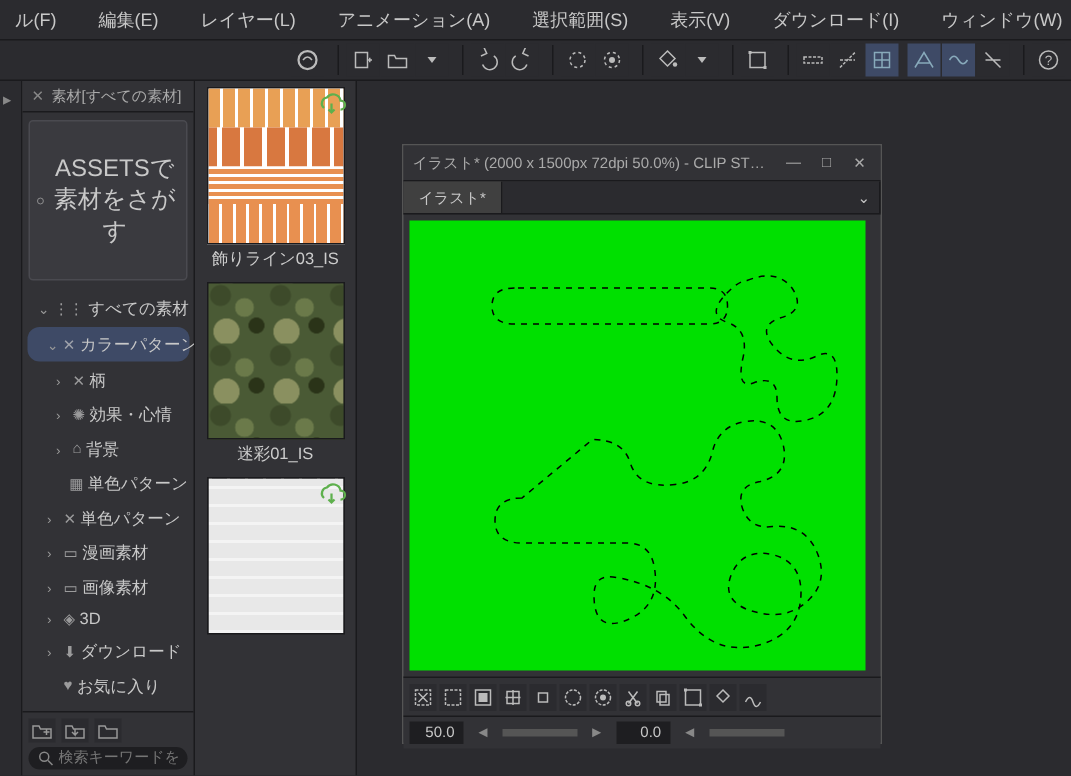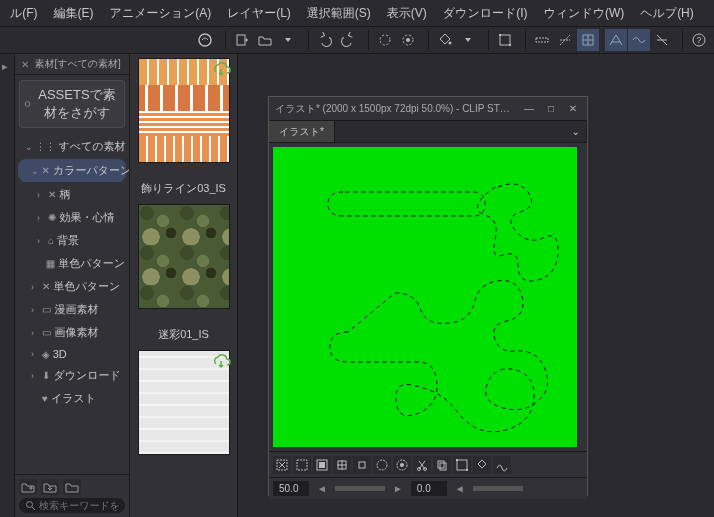--- a/index.html
+++ b/index.html
@@ -1,46 +1,46 @@
 <!DOCTYPE html>
 <html><head>
 <meta charset="utf-8">
 <style>
 *{box-sizing:border-box;margin:0;padding:0;font-family:"Meiryo","Hiragino Sans",sans-serif;user-select:none}
 body{background:#2b2b2f;color:#c8c8c8;font-size:11px;width:714px;height:517px;overflow:hidden;position:relative}
-.menubar{display:flex;background:#2b2b2f;height:26px;align-items:flex-end;padding:0 2px;gap:0}
+.menubar{display:flex;background:#2b2b2f;height:26px;align-items:flex-end;padding:0 2px;gap:12px}
 .menubar span{padding:4px 8px;cursor:pointer;font-size:12px;white-space:nowrap}
 .toolbar{display:flex;height:28px;align-items:center;padding:2px 4px;background:#2b2b2f;border-top:1px solid #1a1a1d;border-bottom:1px solid #1a1a1d;gap:2px;justify-content:flex-end}
 .toolbar .grp{display:flex;gap:1px;margin-right:4px}
 .tbtn{width:22px;height:22px;display:flex;align-items:center;justify-content:center;background:#2b2b2f;cursor:pointer;color:#bbb}
 .tbtn.act{background:#3e4a66}
 .sep{width:1px;height:20px;background:#1a1a1d;margin:0 3px}
 .main{display:flex;height:calc(517px - 54px)}
 .leftcol{width:15px;background:#2b2b2f;border-right:1px solid #1a1a1d;padding-top:4px}
 .leftcol .handle{width:10px;height:10px;margin:2px auto;color:#888}
 .panel{width:115px;background:#323236;border-right:1px solid #1a1a1d;display:flex;flex-direction:column}
 .panel-tab{background:#323236;padding:3px 6px;font-size:10px;color:#aaa;border-bottom:1px solid #1a1a1d;display:flex;align-items:center;gap:3px}
 .panel-tab .x{color:#888;margin-right:2px}
-.assets-btn{margin:5px 4px;padding:5px 4px;background:#3a3a3f;border:1px solid #4a4a50;border-radius:3px;font-size:13px;text-align:center;cursor:pointer;display:flex;align-items:center;justify-content:center;gap:3px}
+.assets-btn{margin:5px 4px;padding:21px 4px;background:#3a3a3f;border:1px solid #4a4a50;border-radius:3px;font-size:16px;text-align:center;cursor:pointer;display:flex;align-items:center;justify-content:center;gap:3px}
 .tree{flex:1;overflow-y:auto;padding:2px 0}
 .tree-item{padding:4px 4px 4px 10px;font-size:11px;cursor:pointer;display:flex;align-items:center;gap:3px;white-space:nowrap}
 .tree-item.lv1{padding-left:16px}
 .tree-item.lv2{padding-left:22px}
 .tree-item .chev{color:#999;font-size:9px;width:8px}
 .tree-item.sel{background:#3e4a66;border-radius:8px;margin:1px 3px;padding-left:13px}
 .tree-item .ico{font-size:10px;opacity:.7}
 .panel-bottom{border-top:1px solid #1a1a1d;padding:4px;display:flex;flex-direction:column;gap:3px}
 .folder-row{display:flex;gap:4px}
 .folder-row .tbtn{width:18px;height:16px}
 .search-row{display:flex;align-items:center;gap:3px;background:#1e1e21;border-radius:9px;padding:2px 6px}
 .search-row input{background:transparent;border:none;color:#aaa;font-size:10px;width:80px;outline:none}
 .matcol{width:108px;background:#323236;border-right:1px solid #1a1a1d;overflow-y:auto}
 .mat-item{padding:4px;text-align:center;position:relative}
 .mat-thumb{width:92px;height:105px;margin:0 auto;border:1px solid #1a1a1d;background:#fff;position:relative;overflow:hidden}
-.mat-label{font-size:11px;color:#ccc;margin-top:18px}
+.mat-label{font-size:11px;color:#ccc;margin-top:2px}
 .dl-ico{position:absolute;top:6px;right:6px;width:20px;height:20px;color:#5eb04d;z-index:2}
 .stripe{height:25%;display:flex}
 .stripe.s1{background:repeating-linear-gradient(90deg,#e8a055 0 8px,#fff 8px 10px)}
 .stripe.s2{background:repeating-linear-gradient(90deg,#d87840 0 6px,#fff 6px 9px,#d87840 9px 15px)}
 .stripe.s3{background:repeating-linear-gradient(0deg,#e89050 0 3px,#fff 3px 5px)}
 .stripe.s4{background:repeating-linear-gradient(90deg,#e89050 0 7px,#fff 7px 9px)}
 .camo{background:radial-gradient(circle at 20% 20%,#3d4a2a 15%,transparent 16%),radial-gradient(circle at 60% 40%,#6b7a4a 18%,transparent 19%),radial-gradient(circle at 80% 70%,#2a3318 12%,transparent 13%),radial-gradient(circle at 30% 80%,#8a9060 20%,transparent 21%),#4a5a35;background-size:40px 40px}
 .leopard{background:radial-gradient(circle at 15% 20%,#3a2010 8%,transparent 10%),radial-gradient(circle at 45% 30%,#3a2010 6%,transparent 9%),radial-gradient(circle at 75% 15%,#3a2010 7%,transparent 10%),radial-gradient(circle at 25% 60%,#3a2010 9%,transparent 12%),radial-gradient(circle at 65% 70%,#3a2010 7%,transparent 10%),radial-gradient(circle at 85% 50%,#3a2010 6%,transparent 8%),radial-gradient(circle at 10% 85%,#3a2010 8%,transparent 11%),#d4a860;background-size:35px 35px}
 .paper{background:repeating-linear-gradient(0deg,#f4f4f4 0 2px,#e8e8e8 2px 12px),repeating-linear-gradient(90deg,#f4f4f4 0 2px,transparent 2px 12px)}
 .canvas-area{flex:1;background:#2b2b2f;position:relative}
@@ -49,32 +49,32 @@
 .doc-title .t{flex:1;overflow:hidden;text-overflow:ellipsis;white-space:nowrap;color:#aaa}
 .doc-title .wbtn{width:16px;height:14px;cursor:pointer;color:#aaa;display:flex;align-items:center;justify-content:center}
 .doc-tab-row{height:22px;display:flex;background:#2b2b2f;border-bottom:1px solid #1a1a1d}
 .doc-tab{background:#404040;padding:3px 10px;font-size:10px;display:flex;align-items:center;gap:4px;border-right:1px solid #1a1a1d}
 .canvas{position:relative;margin:4px;width:304px;height:300px;background:#00e000;overflow:hidden}
 .canvas svg{position:absolute;top:0;left:0}
 .marquee{stroke:#000;stroke-width:1;stroke-dasharray:4 4;fill:none}
 .doc-toolbar{height:26px;background:#323236;border-top:1px solid #1a1a1d;display:flex;align-items:center;padding:0 4px;gap:2px}
 .doc-toolbar .tbtn{width:18px;height:18px}
 .doc-status{height:22px;background:#323236;display:flex;align-items:center;padding:0 4px;gap:8px;font-size:10px;border-top:1px solid #1a1a1d}
-.doc-status .val{background:#1e1e21;padding:2px 6px;min-width:36px;}
+.doc-status .val{background:#1e1e21;padding:2px 6px;min-width:36px;text-align:right}
 .doc-status .tri{color:#888}
 svg{display:block}
 </style>
 </head>
 <body>
 
 <div class="menubar">
   <span>ル(F)</span>
   <span>編集(E)</span>
+  <span>レイヤー(L)</span>
   <span>アニメーション(A)</span>
-  <span>レイヤー(L)</span>
   <span>選択範囲(S)</span>
   <span>表示(V)</span>
   <span>ダウンロード(I)</span>
   <span>ウィンドウ(W)</span>
   <span>ヘルプ(H)</span>
 </div>
 
 <div class="toolbar">
   <div class="grp">
     <div class="tbtn">
@@ -267,21 +267,21 @@
           <span>3D</span>
         </div>
       <div class="tree-item lv1">
           <span class="chev">›</span>
           <span class="ico">⬇</span>
           <span>ダウンロード</span>
         </div>
       <div class="tree-item lv1">
           <span class="chev"></span>
           <span class="ico">♥</span>
-          <span>イラスト</span>
+          <span>お気に入り</span>
         </div>
     </div>
     <div class="panel-bottom">
       <div class="folder-row">
         <div class="tbtn">
             <svg width="14" height="12" viewBox="0 0 14 12">
               <path d="M1 3h4l1 2h7v6H1z" fill="none" stroke="#999"></path>
               <path d="M10 5v4M8 7h4" stroke="#999"></path>
             </svg>
           </div>

